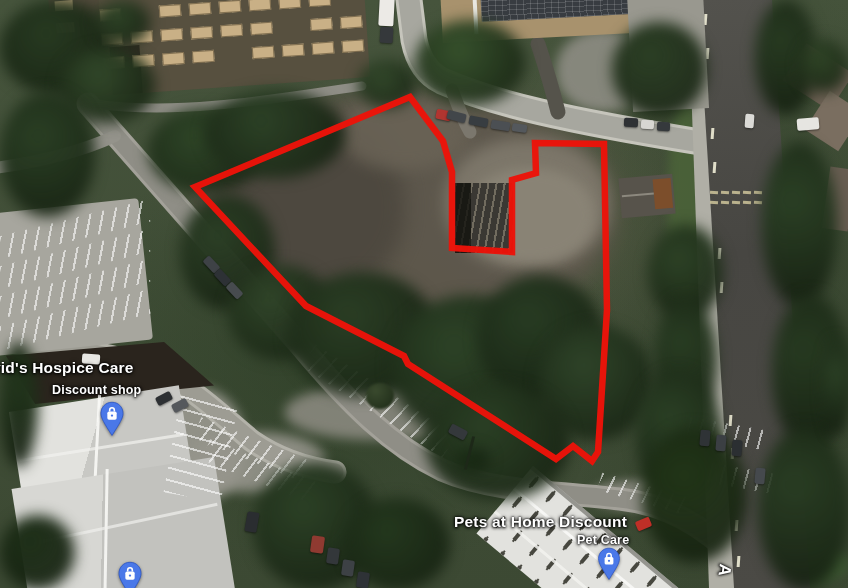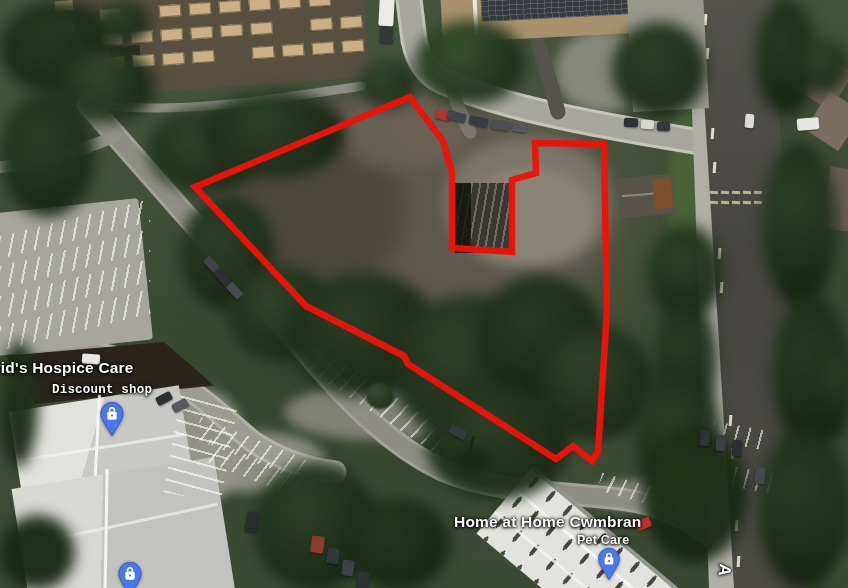--- a/index.html
+++ b/index.html
@@ -242,22 +242,22 @@
       <div style="position: absolute; left: 246px; top: 512px; width: 12px; height: 20px; transform: rotate(10deg); background: rgb(42, 45, 48); border-radius: 2px; box-shadow: rgba(0, 0, 0, 0.45) 0px 1px 2px;"></div>
       <div style="position: absolute; left: 366px; top: 383px; width: 28px; height: 26px; border-radius: 50%; background: radial-gradient(circle at 35% 30%, rgb(58, 74, 46), rgb(28, 41, 22)); filter: blur(1px);"></div>
       <div style="position: absolute; left: 468px; top: 436px; width: 3px; height: 34px; background: rgb(29, 40, 24); transform: rotate(14deg);"></div>
     </div>
 
   <svg class="lay" id="boundarySvg" style="z-index:6;pointer-events:none" width="848" height="588">
       <polygon points="195,187 410,97 443,141 452,172 452,248 512,252 512,180 536,173 535,143 604,144 607,310 598,452 592,461 573,446 556,459 408,364 404,356 306,306" fill="none" stroke="#ec1309" stroke-width="6.5" stroke-linejoin="miter" opacity="0.97"></polygon>
     </svg>
 
   <div class="lbl" style="left:-8px;top:359px;font-size:15.5px;">vid's Hospice Care</div>
-  <div class="lbl" style="left:52px;top:383px;font-size:12.5px;font-family:Liberation Mono, monospace;">Discount shop</div>
-  <div class="lbl" style="left:454px;top:513px;font-size:15.5px;">Home at Home Cwmbran</div>
+  <div class="lbl" style="left:52px;top:383px;font-size:12.5px;">Discount shop</div>
+  <div class="lbl" style="left:454px;top:513px;font-size:15.5px;">Pets at Home Discount</div>
   <div class="lbl" style="left:577px;top:533px;font-size:12.5px;">Pet Care</div>
   <div class="lbl" style="left:718px;top:560px;font-size:17px;transform:rotate(97deg);">A</div>
 
   <div class="lay" id="pinsLayer" style="z-index:7;pointer-events:none">
       <div class="pin" style="left: 99px; top: 401px; pointer-events: auto;">
         <svg width="26" height="36" viewBox="0 0 24 34">
         <path d="M12,1.2 C6.1,1.2 1.6,5.8 1.6,11.6 C1.6,16.2 4.6,20.9 12,32.5 C19.4,20.9 22.4,16.2 22.4,11.6 C22.4,5.8 17.9,1.2 12,1.2 Z" fill="#4a78e8" stroke="#2d56c6" stroke-width="0.8"></path>
         <path d="M9.8,10 V8.6 a2.2,2.2 0 0 1 4.4,0 V10" fill="none" stroke="#fff" stroke-width="1.5"></path>
         <rect x="7.6" y="10" width="8.8" height="7.6" rx="1.6" fill="#fff"></rect>
         <circle cx="12" cy="13.8" r="1.1" fill="#4a78e8"></circle>

